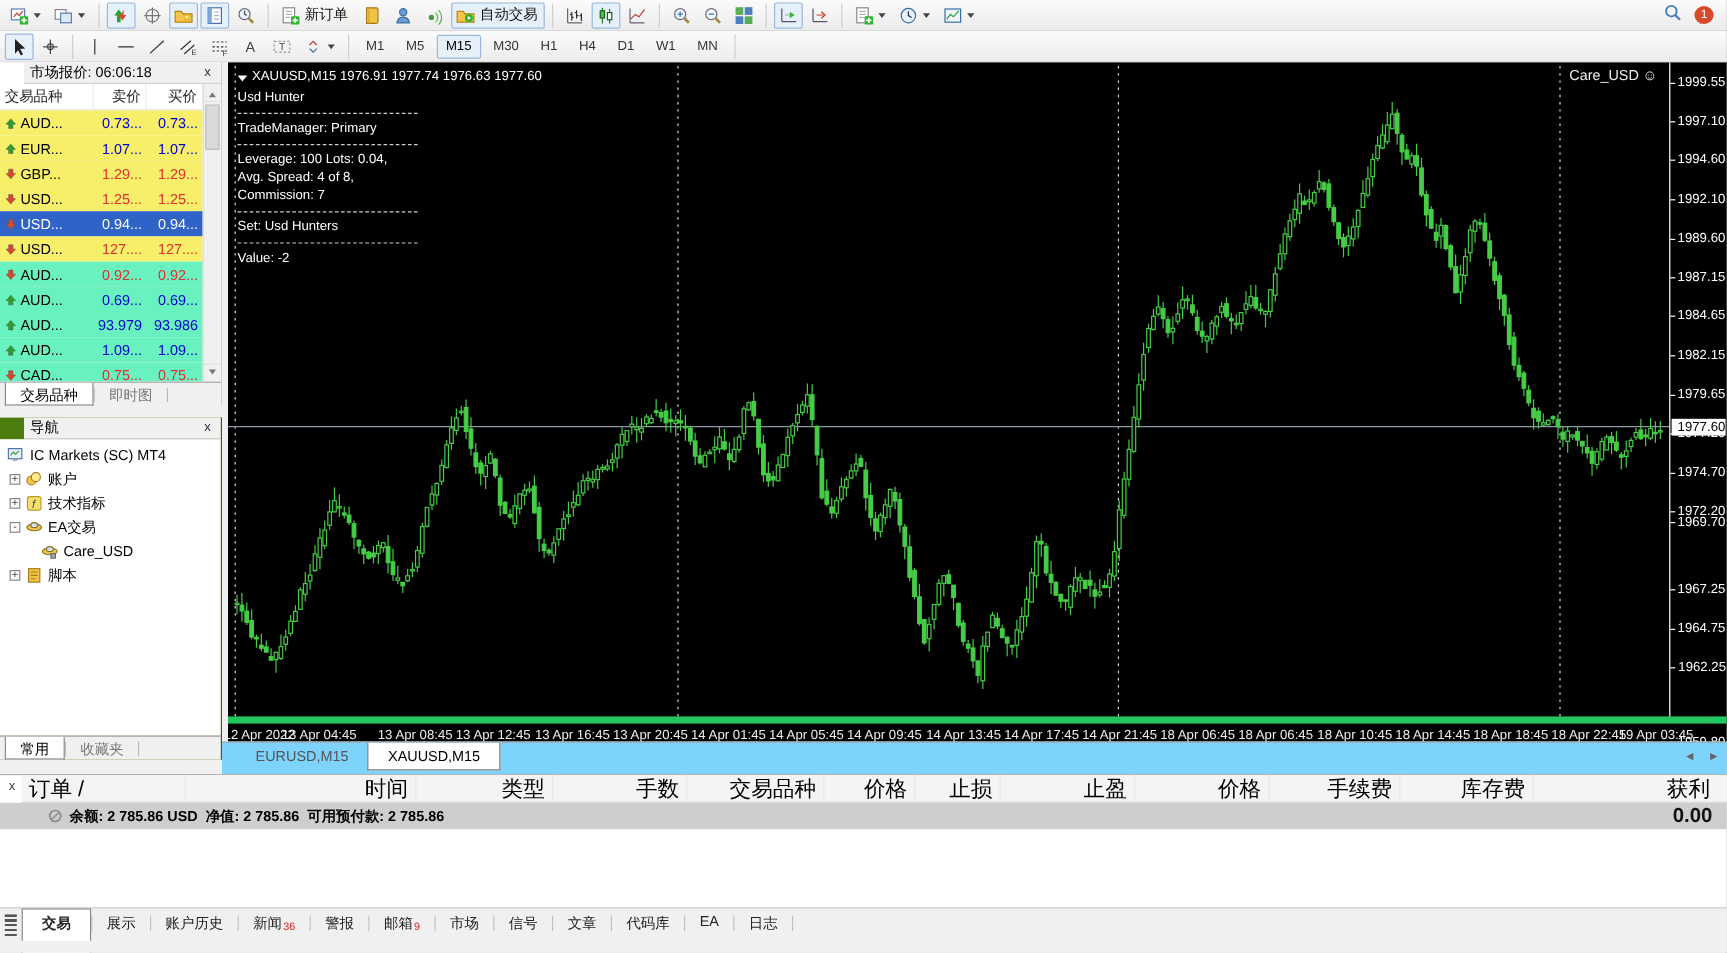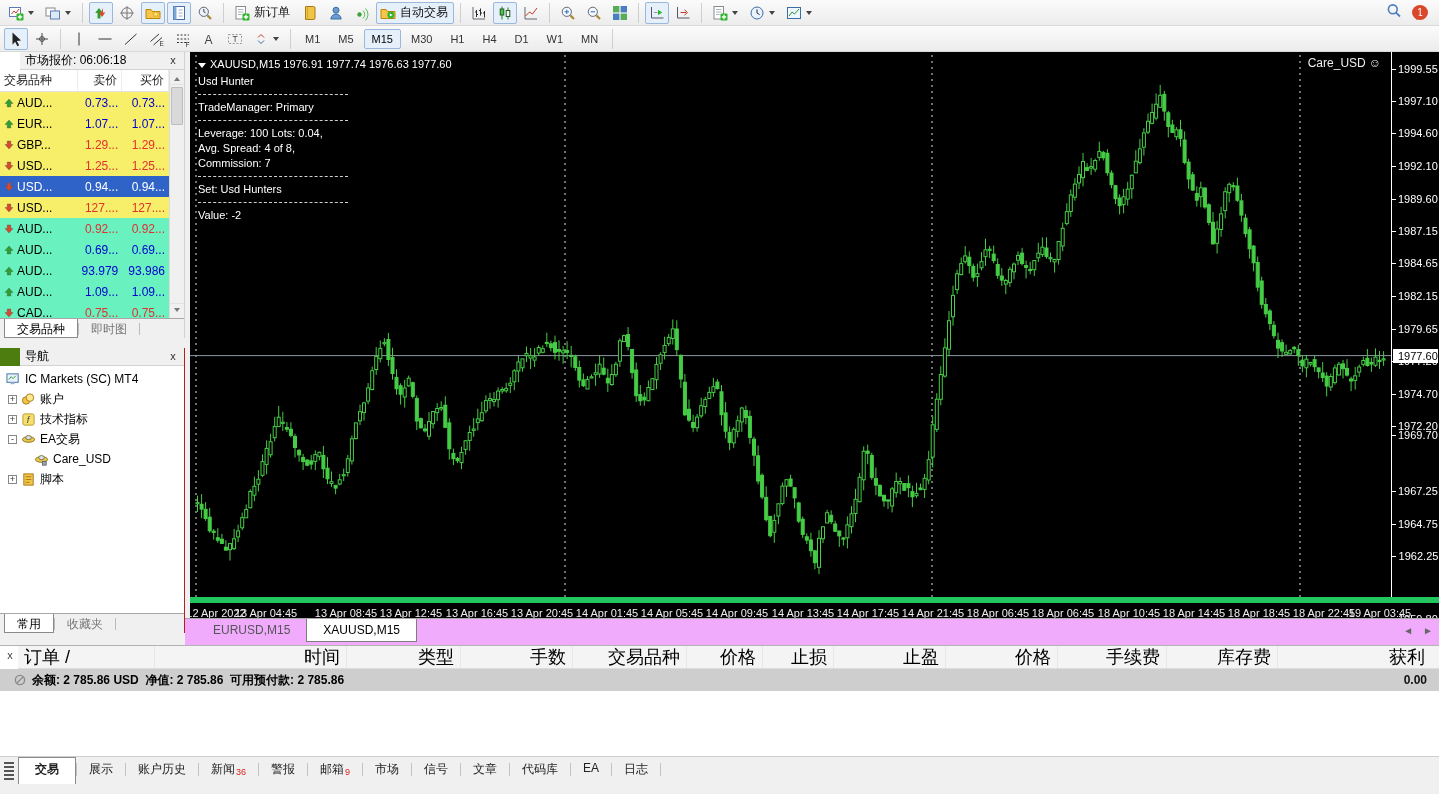--- a/index.html
+++ b/index.html
@@ -61,36 +61,36 @@
   .pa-label::before { content:""; position:absolute; left:0; top:6px; width:4px; height:1px; background:#fff; }
   .pa-tag { position:absolute; left:1px; right:1px; height:14px; background:#fff; color:#000; font-size:11px; padding:1px 0 0 5px; z-index:3; }
   #time-axis { position:absolute; left:0; right:0; bottom:0; height:21px; border-top:6px solid #22c55e; }
   .ta-label { position:absolute; top:4px; transform:translateX(-50%); color:#eee; font-size:11px; white-space:nowrap; }
   #chart-overlay { position:absolute; left:8px; top:5px; color:#fff; font-size:11px; line-height:15px; z-index:2; }
   #chart-title-line { display:flex; align-items:center; margin-bottom:2px; }
   #chart-title-line svg { margin-right:4px; }
   .ov-divider { width:150px; border-top:1px dashed #cfcfcf; margin:5px 0; }
   #ea-badge { position:absolute; right:58px; top:4px; color:#eee; font-size:12px; z-index:2; display:flex; align-items:center; gap:3px; }
 
-  #chart-tabs { position:absolute; left:185px; top:618px; width:1254px; height:27px; background:#f0abfc; border-top:1px solid #a9a9a9; display:flex; align-items:flex-start; padding-left:12px; }
+  #chart-tabs { position:absolute; left:185px; top:618px; width:1254px; height:27px; background:#7dd3fc; border-top:1px solid #a9a9a9; display:flex; align-items:flex-start; padding-left:12px; }
   .ctab { padding:4px 16px; font-size:12px; color:#555; height:23px; }
   .ctab.active { background:#fff; color:#000; border:1px solid #7e7e7e; border-top:none; padding-top:4px; }
   .ctab-arrows { position:absolute; right:6px; top:6px; display:flex; gap:10px; color:#666; font-size:10px; }
 
   
   #terminal { position:absolute; left:0; top:645px; width:1439px; height:149px; background:#fff; border-top:1px solid #b3b3b3; }
   #term-close { position:absolute; left:3px; top:3px; width:14px; height:14px; font-size:11px; color:#444; text-align:center; line-height:13px; }
   #term-header { position:absolute; left:18px; right:0; top:0; height:23px; display:flex; background:#f4f4f4; border-bottom:1px solid #dcdcdc; align-items:center; }
   .th-cell { height:100%; display:flex; align-items:center; justify-content:flex-end; padding:0 6px; font-size:18px; color:#000; border-right:1px solid #e7e7e7; flex:none; }
   .th-cell.first { justify-content:flex-start; }
   .th-cell.last { flex:1; padding-right:14px; border-right:none; }
-  #balance-row { position:absolute; left:0; right:0; top:23px; height:22px; background:#cecece; display:flex; align-items:center; padding-left:14px; }
+  #balance-row { position:absolute; left:0; right:0; top:23px; height:22px; background:#cecece; display:flex; align-items:center; padding-left:40px; }
   #balance-icon { margin-right:6px; display:inline-flex; }
   #balance-text { font-weight:bold; font-size:12px; color:#000; white-space:pre; }
-  #balance-profit { position:absolute; right:12px; font-weight:bold; font-size:12px; }
+  #balance-profit { position:absolute; right:12px; font-weight:bold; font-size:17px; }
   #term-tabs { position:absolute; left:0; right:0; bottom:10px; height:28px; background:#f0f0f0; border-top:1px solid #cfcfcf; display:flex; align-items:flex-start; }
   #term-grip { width:18px; height:27px; display:flex; align-items:center; justify-content:center; }
   .grip-glyph { width:10px; height:18px; background:repeating-linear-gradient(#555 0 2px, transparent 2px 4px); }
   .bterm-tab { display:flex; align-items:flex-start; padding:4px 12px 0 12px; font-size:12px; color:#222; height:40px; position:relative; }
   .bterm-tab.active { background:#fff; border:1px solid #8a8a8a; font-weight:bold; padding:3px 16px 0 16px; }
   .bterm-sep { width:1px; height:13px; background:#c3c3c3; margin-top:6px; }
   .tab-badge { font-size:9px; color:#d22; margin-left:1px; margin-top:6px; }
   #term-bottom-strip { position:absolute; left:0; right:0; bottom:0; height:10px; background:#f0f0f0; }
 </style>
 </head>

